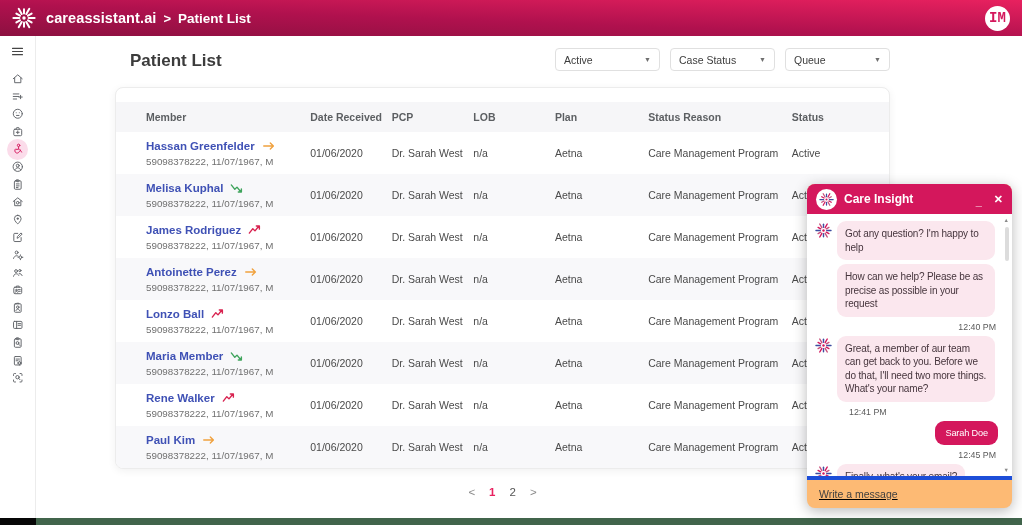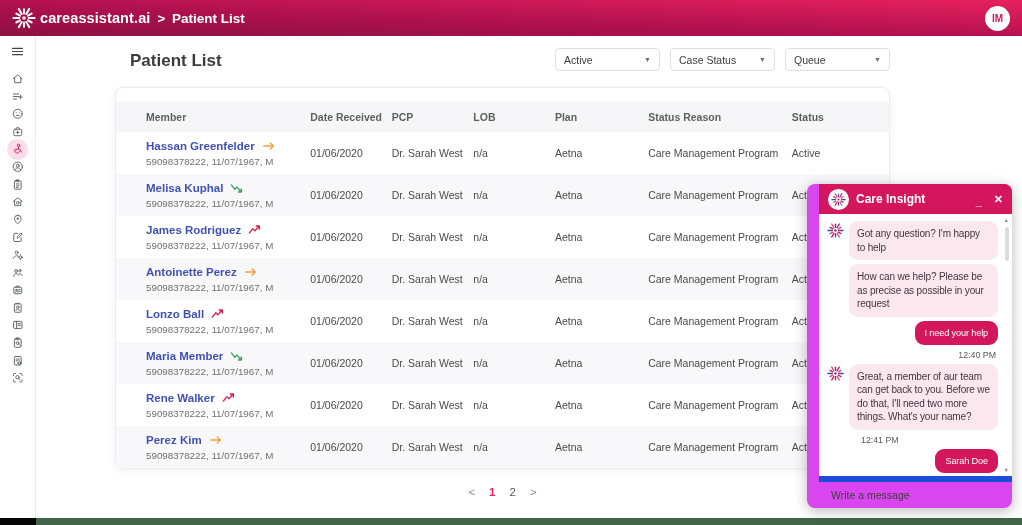--- a/index.html
+++ b/index.html
@@ -5,25 +5,25 @@
   * { box-sizing: border-box; margin: 0; padding: 0; }
   html,body { width:1022px; height:525px; overflow:hidden; background:#fff;
     font-family:"Liberation Sans", sans-serif; }
   .app { position:relative; width:1022px; height:525px; background:#fff; overflow:hidden; }
 
   
   .topbar { position:absolute; top:0; left:0; right:0; height:36px; z-index:6;
     background:linear-gradient(to top right, #8c1040, #b0114e 45%, #e8215f);
     display:flex; align-items:center; padding:0 12px; }
   .topbar .logo { width:24px; height:24px; display:flex; }
-  .brand { color:#fff; font-size:14.5px; font-weight:700; margin-left:4px; letter-spacing:.1px; }
+  .brand { color:#fff; font-size:14.5px; font-weight:700; margin-left:10px; letter-spacing:.1px; }
   .crumb-sep { color:#fff; font-size:13px; font-weight:700; margin:0 7px; }
   .crumb-page { color:#fff; font-size:13.5px; font-weight:700; }
   .avatar { margin-left:auto; width:25px; height:25px; border-radius:50%; background:#fff;
-    color:#d4175c; font-size:10px; font-weight:700; display:flex; align-items:center; justify-content:center; }
+    color:#d4175c; font-size:14px; font-weight:700; display:flex; align-items:center; justify-content:center;font-family:Liberation Mono, monospace; }
 
   
   .sidebar { position:absolute; top:36px; left:0; width:36px; bottom:7px; background:#fff;
     border-right:1px solid #ececec; z-index:5; display:flex; flex-direction:column; align-items:center; padding-top:5px; }
   .menu-btn { width:22px; height:20px; display:flex; align-items:center; justify-content:center;
     color:#454545; margin-bottom:9px; cursor:pointer; }
   .menu-btn svg { width:15px; height:15px; }
   .side-nav { display:flex; flex-direction:column; align-items:center; }
   .side-item { position:relative; width:24px; height:17.6px; display:flex; align-items:center;
     justify-content:center; color:#5f6368; cursor:pointer; }
@@ -61,23 +61,23 @@
   .trend svg { width:14px; height:14px; }
   .sub { font-size:9.8px; color:#707070; margin-top:3px; }
 
   .pagination { display:flex; justify-content:center; align-items:center; gap:14px; margin-top:17px;
     font-size:11.5px; color:#8a8a8a; }
   .pg-arrow { cursor:pointer; color:#8a8a8a; }
   .pg-num { cursor:pointer; color:#555; }
   .pg-num.active { color:#e8215f; font-weight:700; }
 
   
-  .chat { position:absolute; left:807px; top:184px; width:205px; height:324px; background:#d946ef;
+  .chat { position:absolute; left:807px; top:184px; width:205px; height:324px; background:#fdba74;
     border-radius:8px; box-shadow:0 3px 14px rgba(0,0,0,.28); display:flex; flex-direction:column;
-    z-index:10; overflow:hidden;padding-left:12px; }
+    z-index:10; overflow:hidden; }
   .chat-head { flex:0 0 30px; background:#d4175c; display:flex; align-items:center; padding:0 9px; }
   .chat-logo { width:21px; height:21px; background:#fff; border-radius:50%; display:flex;
     align-items:center; justify-content:center; }
   .chat-logo svg { width:15px; height:15px; }
   .chat-title { color:#fff; font-size:12px; font-weight:700; margin-left:7px; }
   .chat-actions { margin-left:auto; display:flex; align-items:center; gap:12px; }
   .chat-min, .chat-close { color:#fff; font-size:11px; font-weight:700; cursor:pointer; line-height:1; }
   .chat-min { margin-top:4px; }
   .chat-body { flex:1; position:relative; padding:7px 14px 2px 8px; display:flex; flex-direction:column;
     gap:4px; overflow:hidden; background:#fff; }
@@ -89,21 +89,21 @@
     letter-spacing:-.15px; padding:6px 8px; border-radius:9px; max-width:158px; }
   .msg-user { display:flex; justify-content:flex-end; }
   .bubble-user { background:#d4175c; color:#fff; font-size:9.2px; line-height:1.35;
     letter-spacing:-.15px; padding:6px 10px; border-radius:9px; max-width:158px; }
   .ts { font-size:8.8px; color:#5a5a5a; padding:0 2px; margin-top:1px; }
   .ts.right { text-align:right; }
   .ts.left { margin-left:32px; }
   .scroll-up { position:absolute; right:3px; top:3px; font-size:5.5px; color:#8a8a8a; }
   .scroll-down { position:absolute; right:3px; bottom:3px; font-size:5.5px; color:#8a8a8a; }
   .scroll-thumb { position:absolute; right:3px; top:13px; width:4px; height:34px; background:#dcdcdc; border-radius:2px; }
-  .chat-input { flex:0 0 32px; border-top:6px solid #1d4ed8; display:flex; align-items:center; padding:0 12px; }
+  .chat-input { flex:0 0 32px; border-top:4px solid #1d4ed8; display:flex; align-items:center; padding:0 12px;text-decoration:underline; }
   .chat-input input { border:none; outline:none; width:100%; font-size:10.5px; color:#333;
     font-family:"Liberation Sans", sans-serif; background:transparent; }
   .chat-input input::placeholder { color:#3f3f3f; opacity:1; }
 
   
   .bottom-bar { position:absolute; bottom:0; left:0; right:0; height:7px; background:#41644b; z-index:7; }
   .bottom-corner { position:absolute; bottom:0; left:0; width:36px; height:7px; background:#070707; z-index:8; }
 </style>
 </head>
 <body>
@@ -474,21 +474,21 @@
                 <td>01/06/2020</td>
                 <td>Dr. Sarah West</td>
                 <td>n/a</td>
                 <td>Aetna</td>
                 <td>Care Management Program</td>
                 <td>Active</td>
               </tr>
               <tr>
                 <td>
                   <div class="name-line">
-                    <span class="p-name">Perez Kim</span>
+                    <span class="p-name">Paul Kim</span>
                     <span class="trend">
                       <svg viewBox="0 0 16 16" fill="none" stroke="#f0a13e" stroke-width="1.6" stroke-linecap="round" stroke-linejoin="round">
                         <path d="M2 8h10M9.5 4.5L13 8l-3.5 3.5"></path>
                       </svg>
                     </span>
                   </div>
                   <div class="sub">59098378222, 11/07/1967, M</div>
                 </td>
                 <td>01/06/2020</td>
                 <td>Dr. Sarah West</td>
@@ -556,23 +556,20 @@
               <line x1="14.30" y1="8.02" x2="17.30" y2="2.82" stroke="#d4175c" stroke-width="2" stroke-linecap="round"></line>
               <line x1="15.98" y1="9.70" x2="19.62" y2="7.60" stroke="#c94f7c" stroke-width="2" stroke-linecap="round"></line>
               <circle cx="12" cy="12" r="1.7" fill="#d4175c"></circle>
             </svg></span>
           <div class="bubble-bot">Got any question? I'm happy to help</div>
         </div>
         <div class="msg-row">
           <span class="avatar-spacer"></span>
           <div class="bubble-bot">How can we help? Please be as precise as possible in your request</div>
         </div>
-        <div class="msg-user">
-          <div class="bubble-user">I need your help</div>
-        </div>
         <div class="ts right">12:40 PM</div>
         <div class="msg-row">
           <span class="bot-avatar"><svg viewBox="0 0 24 24" style="width:100%;height:100%">
               <line x1="16.60" y1="12.00" x2="22.60" y2="12.00" stroke="#3f4da0" stroke-width="2" stroke-linecap="round"></line>
               <line x1="15.98" y1="14.30" x2="19.62" y2="16.40" stroke="#d4175c" stroke-width="2" stroke-linecap="round"></line>
               <line x1="14.30" y1="15.98" x2="17.30" y2="21.18" stroke="#c94f7c" stroke-width="2" stroke-linecap="round"></line>
               <line x1="12.00" y1="16.60" x2="12.00" y2="20.80" stroke="#3f4da0" stroke-width="2" stroke-linecap="round"></line>
               <line x1="9.70" y1="15.98" x2="6.70" y2="21.18" stroke="#d4175c" stroke-width="2" stroke-linecap="round"></line>
               <line x1="8.02" y1="14.30" x2="4.38" y2="16.40" stroke="#c94f7c" stroke-width="2" stroke-linecap="round"></line>
               <line x1="7.40" y1="12.00" x2="1.40" y2="12.00" stroke="#3f4da0" stroke-width="2" stroke-linecap="round"></line>

